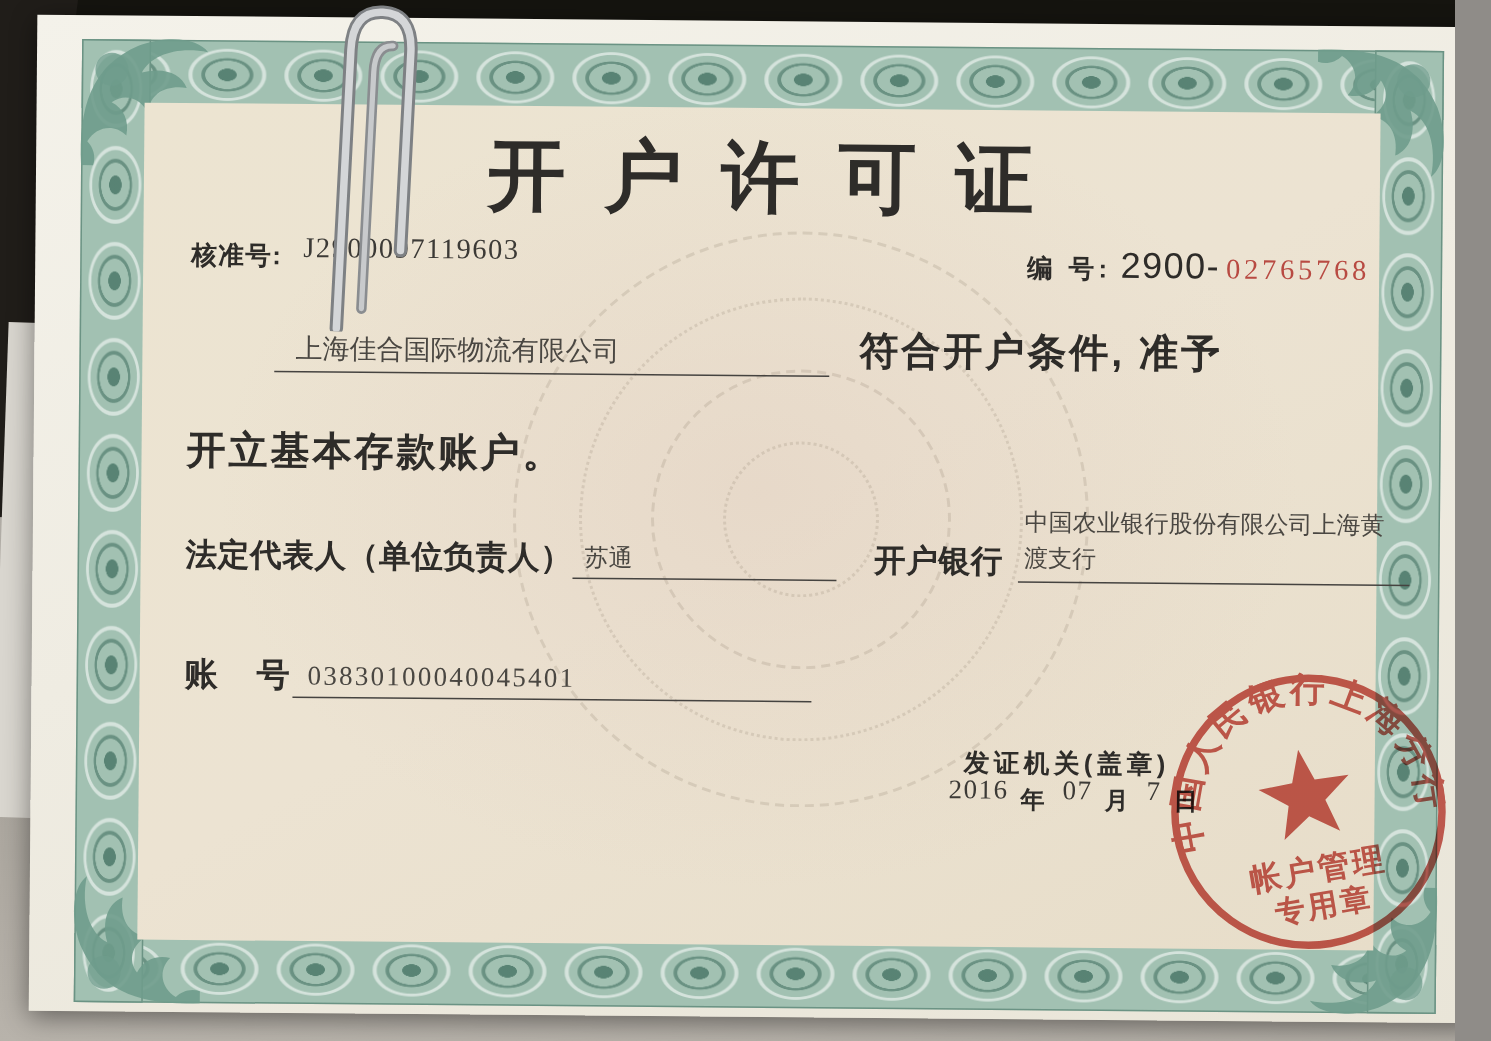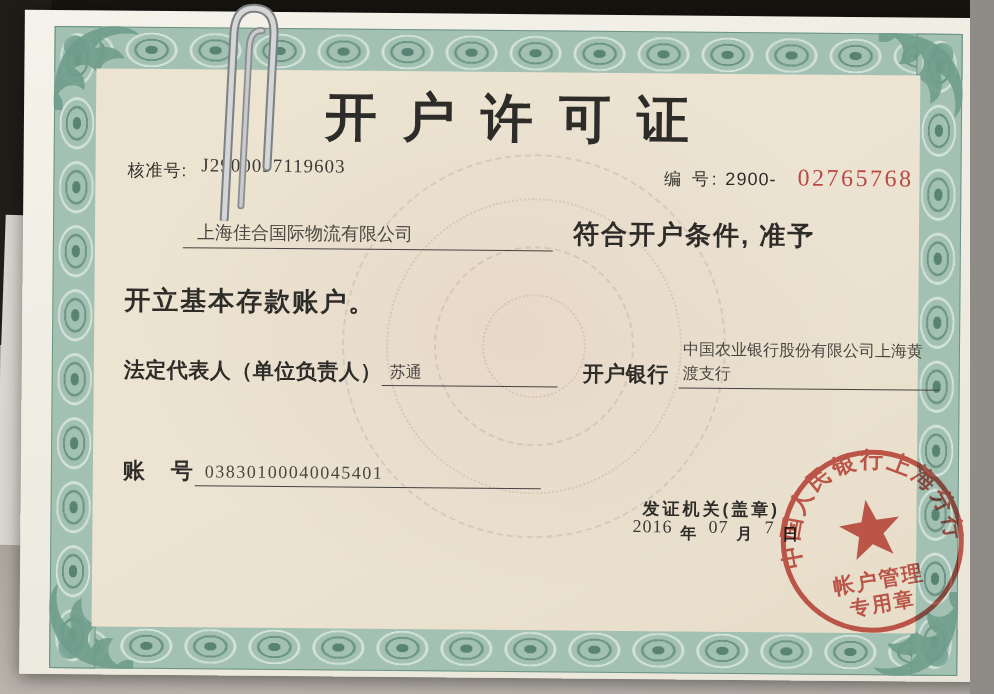--- a/index.html
+++ b/index.html
@@ -53,46 +53,46 @@
   .wm.c2{left:292px;top:126px;width:292px;height:292px;border-style:dotted;}
   .wm.c3{left:340px;top:174px;width:196px;height:196px;}
   .wm.c4{left:388px;top:222px;width:100px;height:100px;border-style:dotted;}
 
   
   .cert .txt{position:absolute;color:#2e2c29;}
   .title{top:70px;left:0;right:0;text-align:center;
     font-family:"Liberation Serif","DejaVu Serif",serif;font-weight:700;
     font-size:52px;letter-spacing:26px;text-indent:26px;color:#33302b;}
   .row-codes{top:148px;left:104px;right:76px;display:flex;justify-content:space-between;align-items:flex-start;}
-  .lbl{font-weight:400;}
+  .lbl{font-weight:700;}
   .approval .lbl{font-size:17px;letter-spacing:1px;}
   .approval .val{font-family:"Liberation Serif","DejaVu Serif",serif;font-size:19px;letter-spacing:1px;color:#3c3a36;
     position:relative;top:-5px;margin-left:14px;}
   .serial{font-size:17px;}
   .serial .lbl{letter-spacing:3px;}
-  .serial .prefix{font-size:18px;letter-spacing:1px;margin-left:6px;}
-  .serial .num{font-family:"Liberation Serif","DejaVu Serif",serif;font-size:24px;letter-spacing:2.5px;margin-left:21px;}
+  .serial .prefix{font-size:24px;letter-spacing:1px;margin-left:6px;}
+  .serial .num{font-family:"Liberation Serif","DejaVu Serif",serif;font-size:19px;letter-spacing:2.5px;margin-left:4px;}
 
   .row-reviewed{top:202px;left:150px;right:40px;display:flex;align-items:flex-end;}
   .b26{font-weight:700;font-size:26px;letter-spacing:2px;white-space:nowrap;}
   .u-company{width:352px;border-bottom:1.5px solid #454340;margin-left:10px;padding:0 4px 3px 14px;
     font-family:"Liberation Serif","DejaVu Serif",serif;font-size:18px;color:#4a4742;white-space:nowrap;}
   .clause{margin-left:20px;}
   .line2{top:272px;left:102px;}
 
   .row-rep{top:322px;left:102px;right:48px;display:flex;align-items:flex-end;}
   .b21{font-weight:700;font-size:21px;letter-spacing:.5px;white-space:nowrap;}
   .u-rep{width:168px;border-bottom:1.5px solid #454340;padding:0 0 2px 8px;
     font-family:"Liberation Serif","DejaVu Serif",serif;font-size:16px;color:#4a4742;}
   .bank-lbl{margin-left:25px;}
   .u-bank{flex:1;margin-left:10px;border-bottom:1.5px solid #454340;padding:0 0 2px 4px;
     font-family:"Liberation Serif","DejaVu Serif",serif;font-size:16px;line-height:1.5;color:#4a4742;}
 
   .row-acct{top:424px;left:102px;display:flex;align-items:flex-end;}
-  .b22{font-weight:700;font-size:22px;letter-spacing:2px;white-space:nowrap;margin-top:21px;}
+  .b22{font-weight:700;font-size:22px;letter-spacing:2px;white-space:nowrap;}
   .u-acct{width:336px;border-bottom:1.5px solid #454340;padding:0 0 3px 10px;
     font-family:"Liberation Serif","DejaVu Serif",serif;font-size:18px;letter-spacing:1.5px;color:#4a4742;}
 
   .issuer{top:482px;left:622px;font-weight:700;font-size:17px;letter-spacing:3px;}
   .daterow{top:508px;left:612px;display:flex;align-items:flex-end;font-size:16px;}
   .daterow .num{font-family:"Liberation Serif","DejaVu Serif",serif;font-size:18px;color:#3c3a36;position:relative;top:-7px;letter-spacing:1px;}
   .daterow .unit{font-weight:700;margin:0 12px 0 8px;}
 
   
   .stamp{position:absolute;left:752px;top:424px;width:200px;height:200px;

